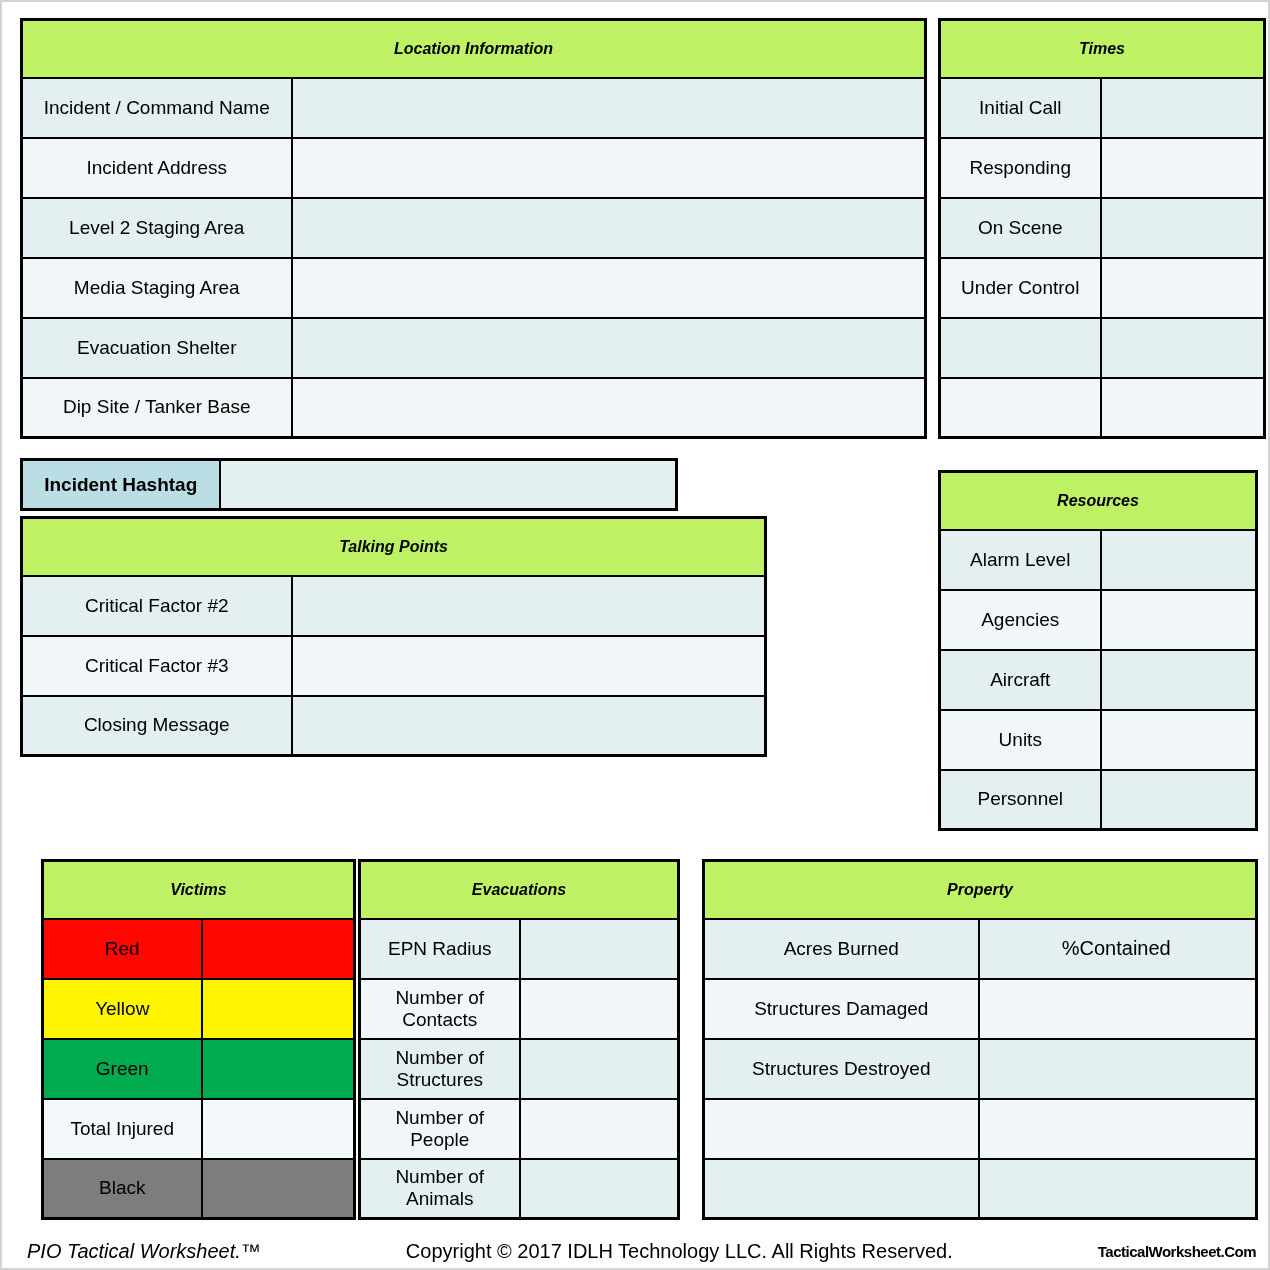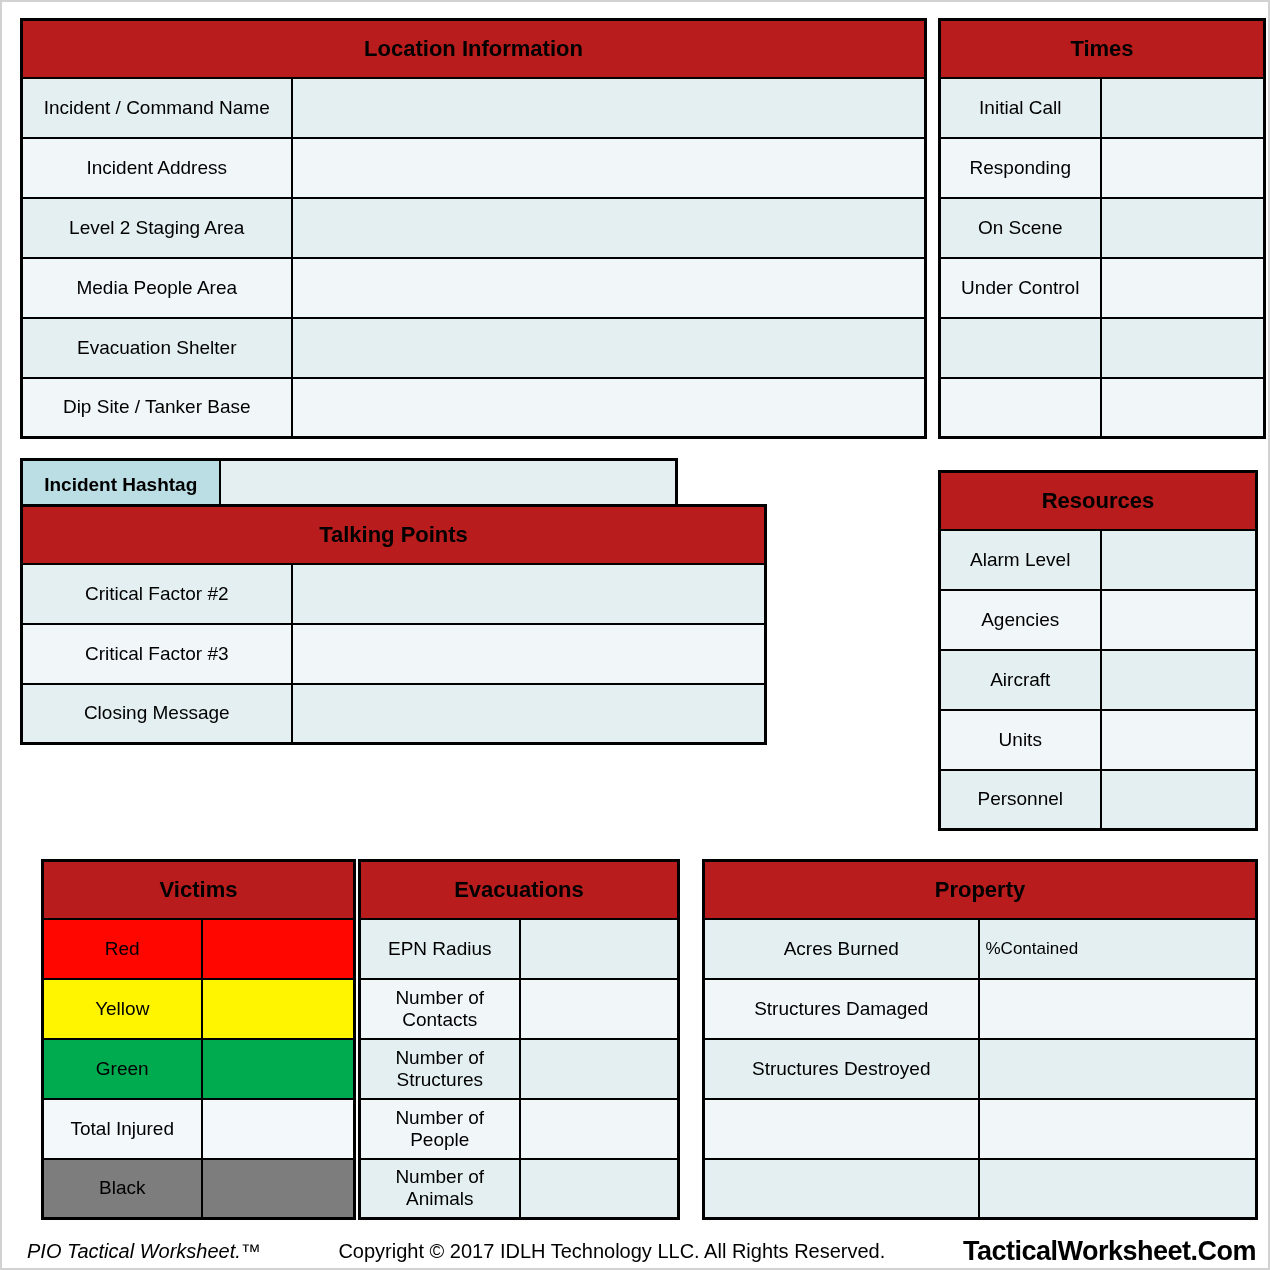--- a/index.html
+++ b/index.html
@@ -19,48 +19,48 @@
     border:3px solid #000;background:#fff;
   }
   .tbl th,.tbl td{
     border:2px solid #000;
     padding:2px 6px;
     font-size:19px;color:#000;
     text-align:center;vertical-align:middle;
     overflow:hidden;box-sizing:border-box;
   }
   .tbl th.section-hdr{
-    font-size:22px;font-weight:bold;background:#b91c1c;height:58px;
+    font-size:16px;font-weight:bold;background:#bef264;height:58px;font-style:italic;
   }
   .tbl tbody tr{height:60px;}
   .tbl tbody tr:nth-child(odd) td{background:#e4eff2;}
   .tbl tbody tr:nth-child(even) td{background:#f1f7f9;}
 
   
   .row-red td{background:#ff0600 !important;}
   .row-yellow td{background:#fff500 !important;}
   .row-green td{background:#00ab50 !important;}
   .row-injured td{background:#f3f8fa !important;}
   .row-black td{background:#7d7d7d !important;}
 
   
   .hashtag-label{background:#badee3 !important;font-weight:bold;}
   .hashtag-value{background:#e4eff2 !important;}
 
   .pct-note{
-    display:block;text-align:left;font-size:17px;padding-right:2px;
+    display:block;text-align:center;font-size:20px;padding-right:2px;
   }
   .footer{
     position:absolute;left:0;top:1232px;width:1270px;height:34px;
     display:flex;align-items:center;justify-content:space-between;
     padding:0 16px 0 25px;box-sizing:border-box;
   }
   .footer .f-left{font-size:20px;font-style:italic;}
   .footer .f-center{font-size:20px;}
-  .footer .f-right{font-size:27px;font-weight:bold;letter-spacing:-0.5px;}
+  .footer .f-right{font-size:15px;font-weight:bold;letter-spacing:-0.5px;}
 </style>
 </head>
 <body>
 
 <div class="page">
 
   <table class="tbl" style="left:18px;top:16px;width:907px;">
     <colgroup>
         <col style="width:270px">
         <col>
@@ -77,21 +77,21 @@
       </tr>
       <tr>
         <td>Incident Address</td>
         <td></td>
       </tr>
       <tr>
         <td>Level 2 Staging Area</td>
         <td></td>
       </tr>
       <tr>
-        <td>Media People Area</td>
+        <td>Media Staging Area</td>
         <td></td>
       </tr>
       <tr>
         <td>Evacuation Shelter</td>
         <td></td>
       </tr>
       <tr>
         <td>Dip Site / Tanker Base</td>
         <td></td>
       </tr>
@@ -142,21 +142,21 @@
         <col>
       </colgroup>
     <tbody>
       <tr style="height:50px;">
         <td class="hashtag-label">Incident Hashtag</td>
         <td class="hashtag-value"></td>
       </tr>
     </tbody>
   </table>
 
-  <table class="tbl" style="left:18px;top:502px;width:747px;">
+  <table class="tbl" style="left:18px;top:514px;width:747px;">
     <colgroup>
         <col style="width:270px">
         <col>
       </colgroup>
     <thead>
       <tr>
           <th class="section-hdr" colspan="2">Talking Points</th>
         </tr>
     </thead>
     <tbody>

